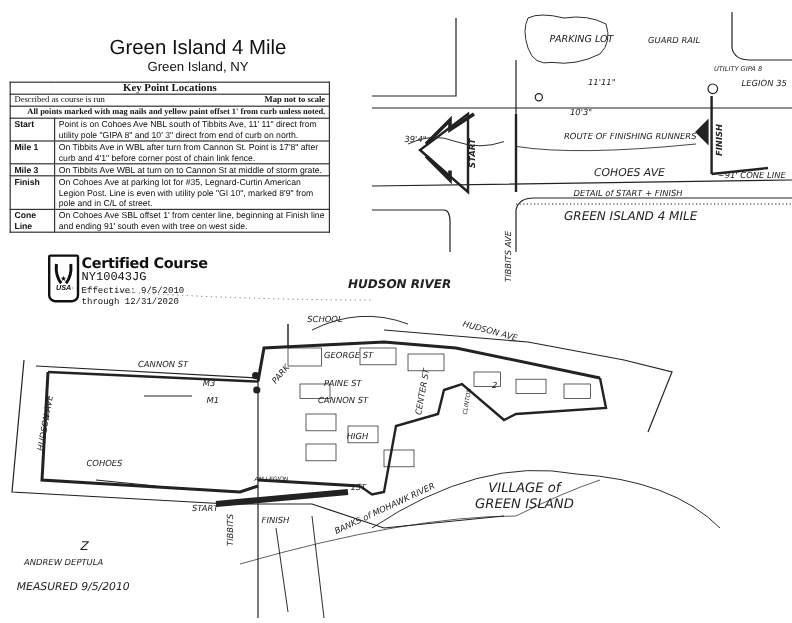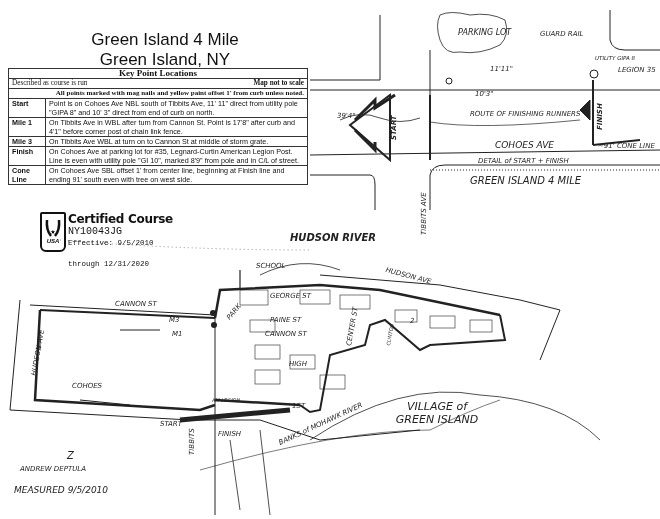--- a/index.html
+++ b/index.html
@@ -1,33 +1,33 @@
 <!DOCTYPE html>
 <html><head>
 <meta charset="utf-8">
 <style>
   html,body{margin:0;padding:0;background:#fff;}
   body{width:660px;height:519px;position:relative;overflow:hidden;font-family:"Liberation Sans",sans-serif;color:#111;}
   .title{position:absolute;left:0;width:330px;text-align:center;}
   .t1{top:30px;font-size:17px;}
-  .t2{top:50px;font-size:17px;}
-  table.kp{position:absolute;left:8px;top:68px;width:300px;border-collapse:collapse;font-size:7.2px;}
+  .t2{top:50px;font-size:11px;}
+  table.kp{position:absolute;left:8px;top:68px;width:267px;border-collapse:collapse;font-size:7.2px;}
   table.kp td{border:1px solid #333;padding:0 3px;vertical-align:top;line-height:9px;}
   .kh{font-family:"Liberation Serif",serif;font-weight:bold;text-align:center;font-size:9px;}
   .ks{font-family:"Liberation Serif",serif;font-size:7.2px;}
   .ks span.r{float:right;font-weight:bold;}
   .kn{font-family:"Liberation Serif",serif;font-weight:bold;text-align:right;font-size:7px;}
   td.lbl{font-weight:bold;width:30px;}
   .cert{position:absolute;left:40px;top:212px;}
   .logo{position:absolute;left:0;top:0;width:22px;height:36px;border:2px solid #111;border-radius:2px 2px 6px 6px;background:#fff;}
   .logo .usa{position:absolute;bottom:6px;left:0;width:22px;text-align:center;font-size:6px;font-weight:bold;font-style:italic;}
   .ctitle{position:absolute;left:28px;top:0;font-weight:bold;font-size:12px;white-space:nowrap;font-family:"DejaVu Sans",sans-serif;letter-spacing:-0.3px;}
   .cid{position:absolute;left:28px;top:14px;font-family:"Liberation Mono",monospace;font-size:10px;}
   .ceff{position:absolute;left:28px;top:27px;font-family:"Liberation Mono",monospace;font-size:7.5px;white-space:nowrap;}
-  .cthr{position:absolute;left:28px;top:48px;font-family:"Liberation Mono",monospace;font-size:7.5px;white-space:nowrap;}
+  .cthr{position:absolute;left:28px;top:36px;font-family:"Liberation Mono",monospace;font-size:7.5px;white-space:nowrap;}
   .hand{position:absolute;font-family:"DejaVu Sans",sans-serif;font-size:7px;color:#222;white-space:nowrap;font-style:italic;}
   svg.map{position:absolute;left:0;top:0;}
 </style>
 </head>
 <body>
 
 <div class="title t1">Green Island 4 Mile</div>
 <div class="title t2">Green Island, NY</div>
 
 <table class="kp">

